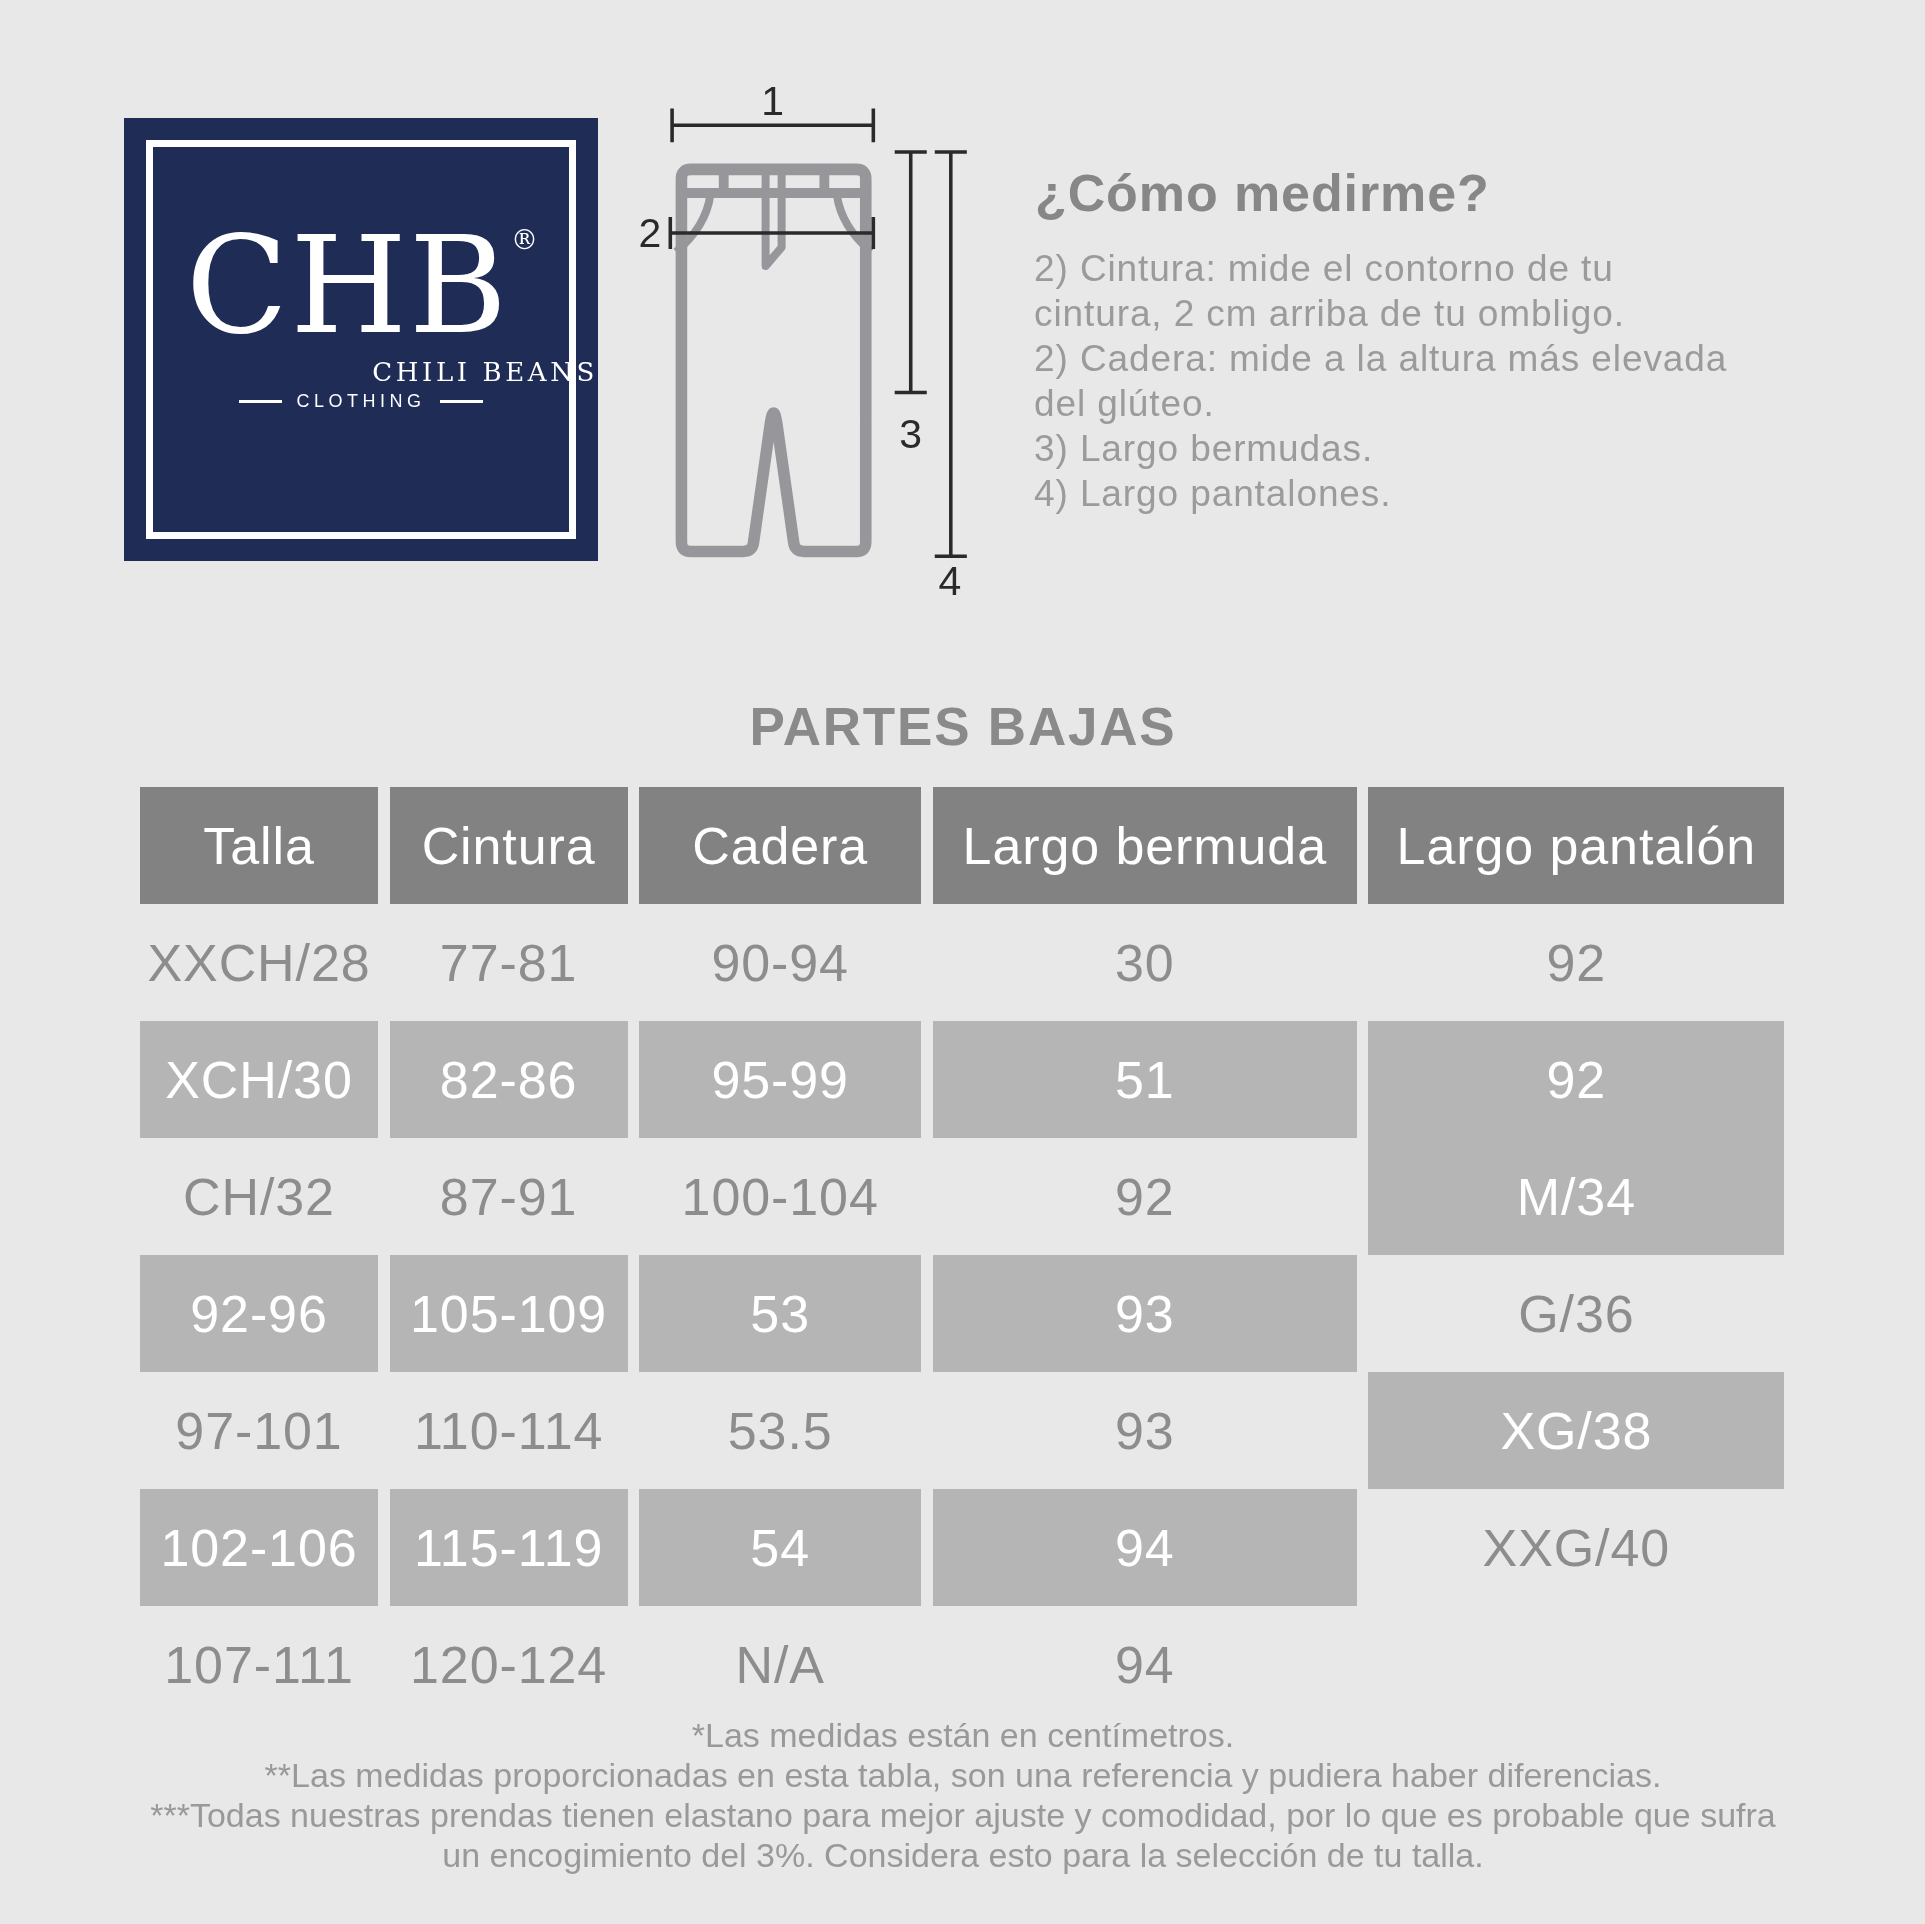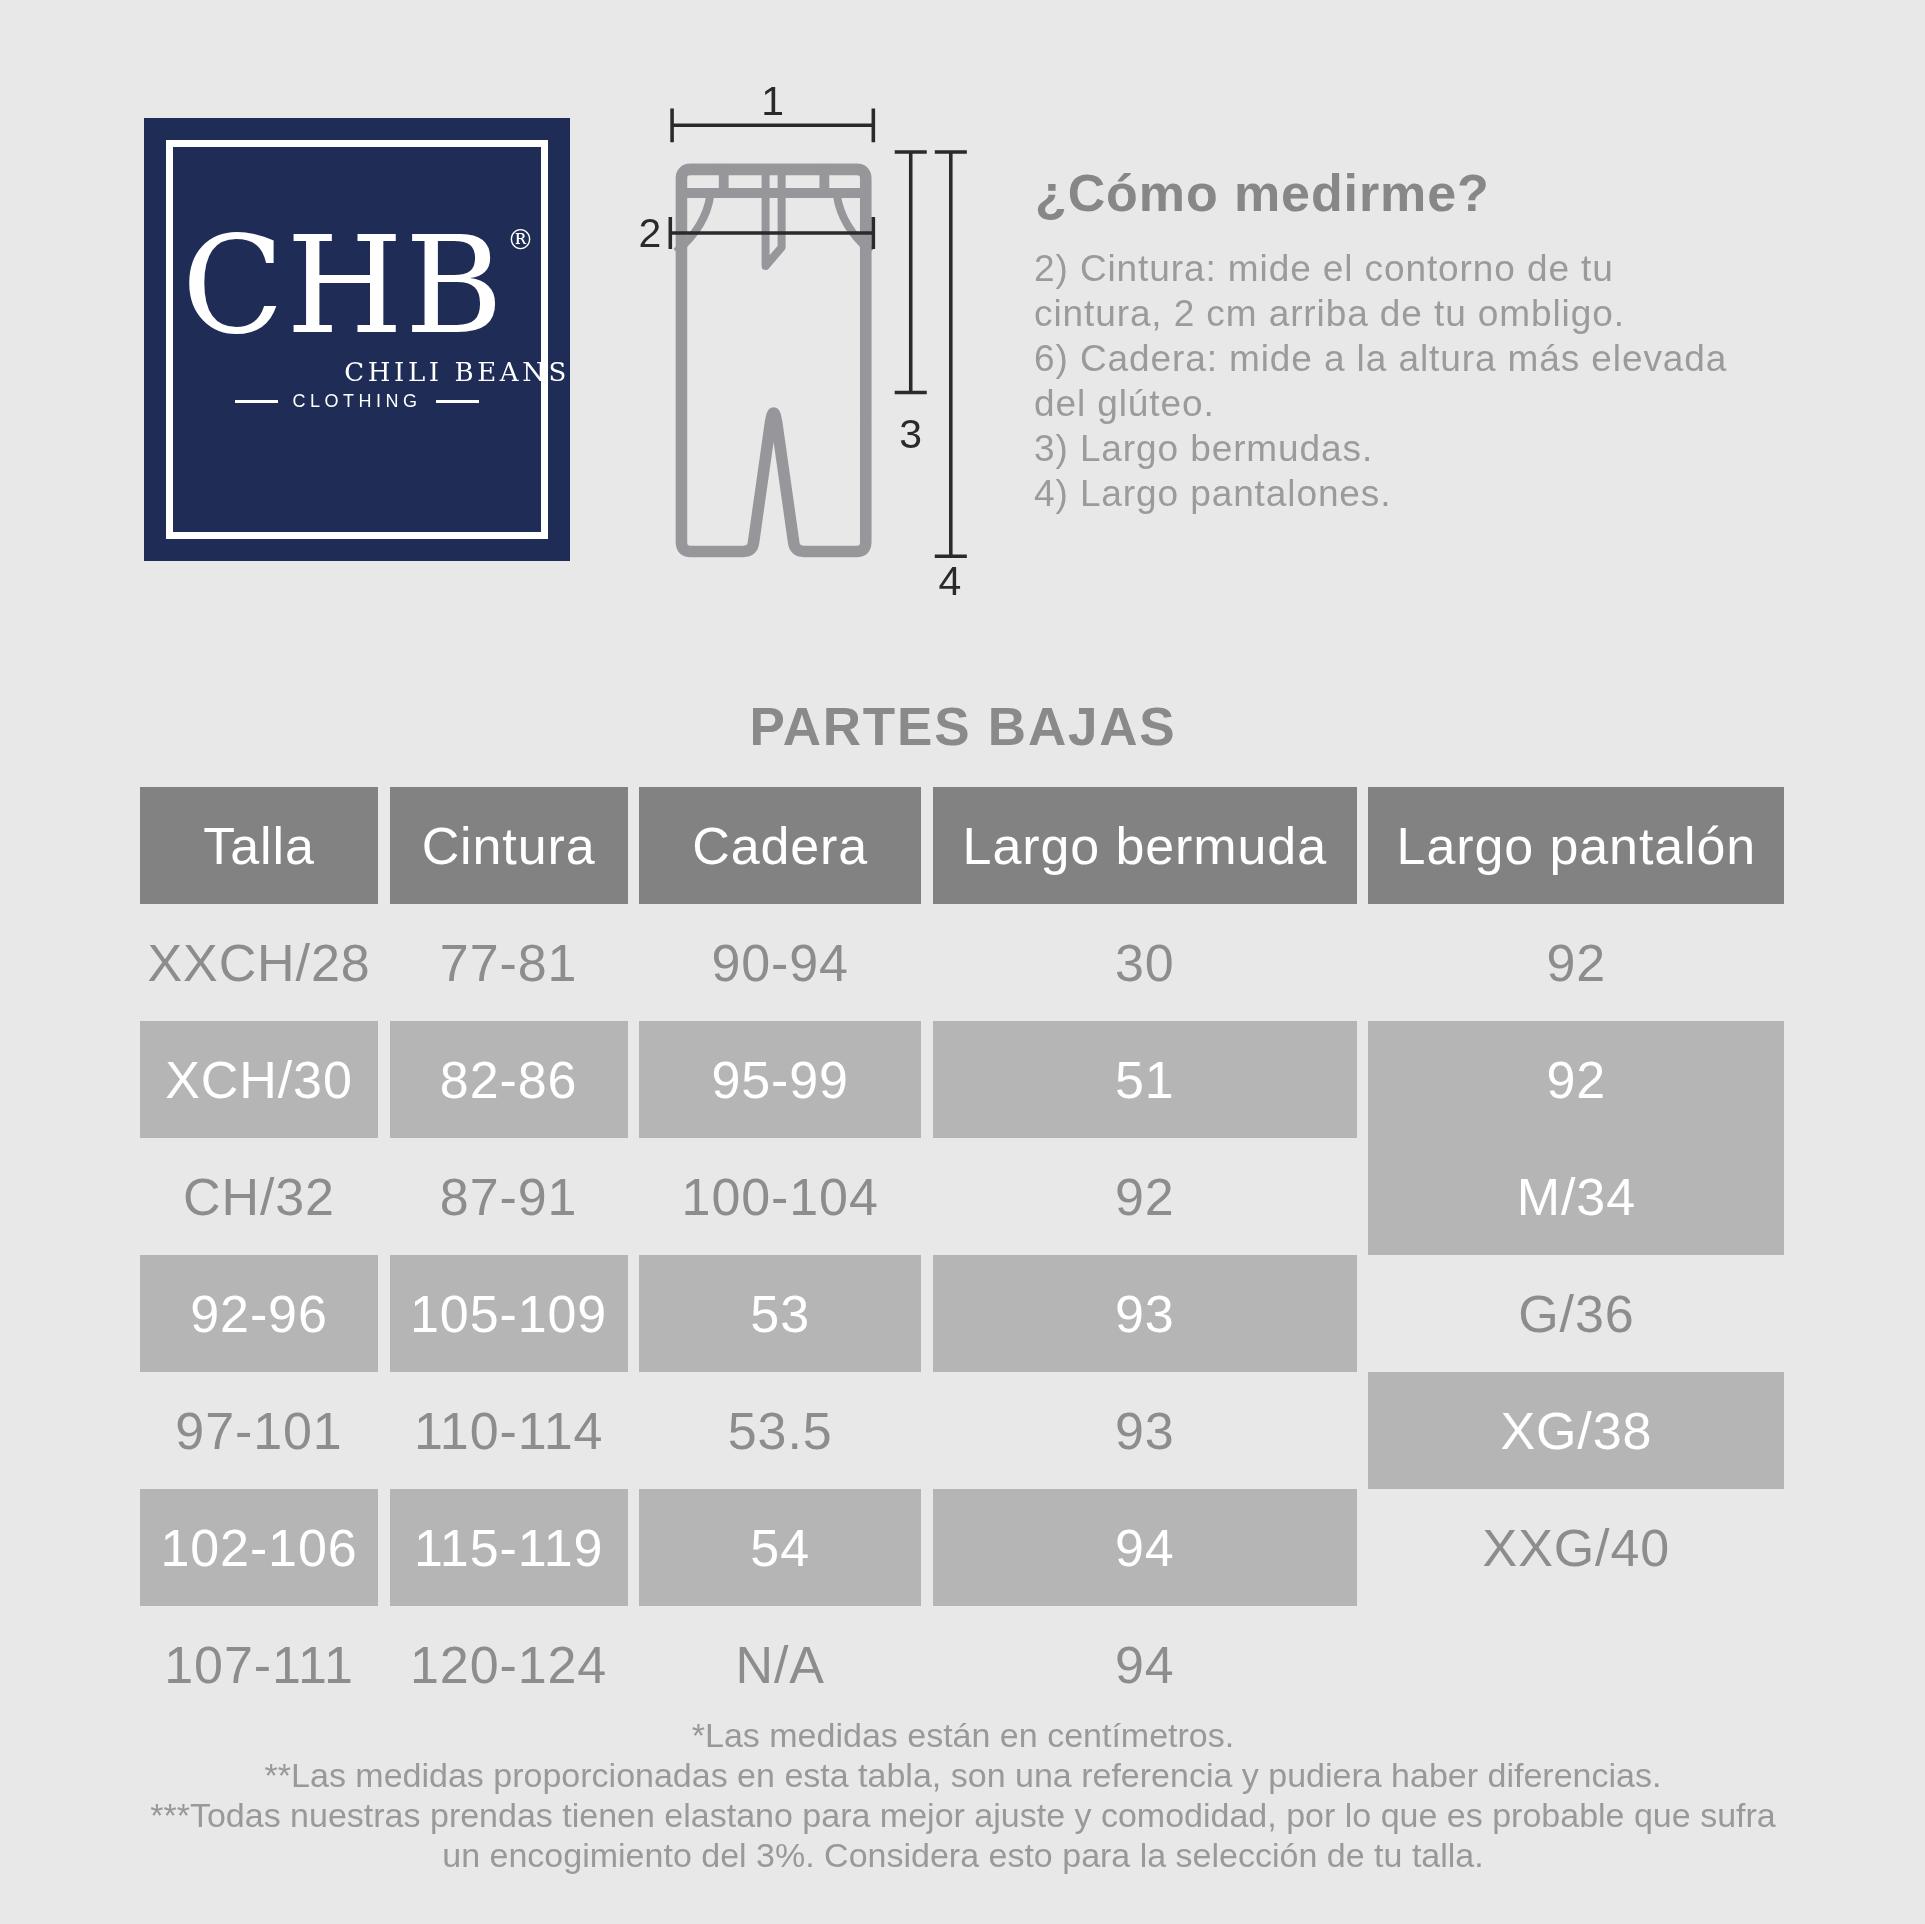--- a/index.html
+++ b/index.html
@@ -1,21 +1,21 @@
 <!DOCTYPE html>
 <html style="font-size:14.3px"><head>
 <meta charset="utf-8">
 <style>
   html,body{margin:0;padding:0;background:#e9e8e8;}
   .canvas{
     position:relative;width:1926px;height:1925px;background:#e9e8e8;
     font-family:"Liberation Sans",sans-serif;overflow:hidden;
   }
   
-  .logo{position:absolute;left:144px;top:118px;width:426px;height:443px;background:#1e2c56;}
+  .logo{position:absolute;left:124px;top:118px;width:474px;height:443px;background:#1e2c56;}
   .logo-border{position:absolute;inset:22px;border:7.1px solid #ffffff;}
   .logo-brand{
     position:absolute;top:101px;left:0;width:100%;text-align:center;
     font-family:"DejaVu Serif",serif;font-weight:400;color:#ffffff;
     font-size:134px;line-height:1;letter-spacing:1.8px;
   }
   .logo-reg{font-size:27px;vertical-align:top;position:relative;top:7.1px;left:1.8px;letter-spacing:0;}
   .logo-sub{
     position:absolute;top:241px;left:0;width:100%;text-align:right;
     font-family:"DejaVu Serif",serif;color:#ffffff;font-size:26px;line-height:1;letter-spacing:3.6px;
@@ -100,21 +100,21 @@
     <text x="1022" y="502" text-anchor="middle" font-size="46" fill="#2a2a2a">3</text>
 
     <path d="M 1067 170 V 624 M 1049 170 H 1085 M 1049 624 H 1085" fill="none" stroke="#2a2a2a" stroke-width="4"></path>
     <text x="1066" y="668" text-anchor="middle" font-size="46" fill="#2a2a2a">4</text>
   </svg>
 
   <div class="howto-title">¿Cómo medirme?</div>
   <div class="howto-body">
     <div>2) Cintura: mide el contorno de tu</div>
     <div>cintura, 2 cm arriba de tu ombligo.</div>
-    <div>6) Cadera: mide a la altura más elevada</div>
+    <div>2) Cadera: mide a la altura más elevada</div>
     <div>del glúteo.</div>
     <div>3) Largo bermudas.</div>
     <div>4) Largo pantalones.</div>
   </div>
 
   <div class="table-title">PARTES BAJAS</div>
 
   <div class="size-table">
 
     <div class="cell h">Talla</div>

